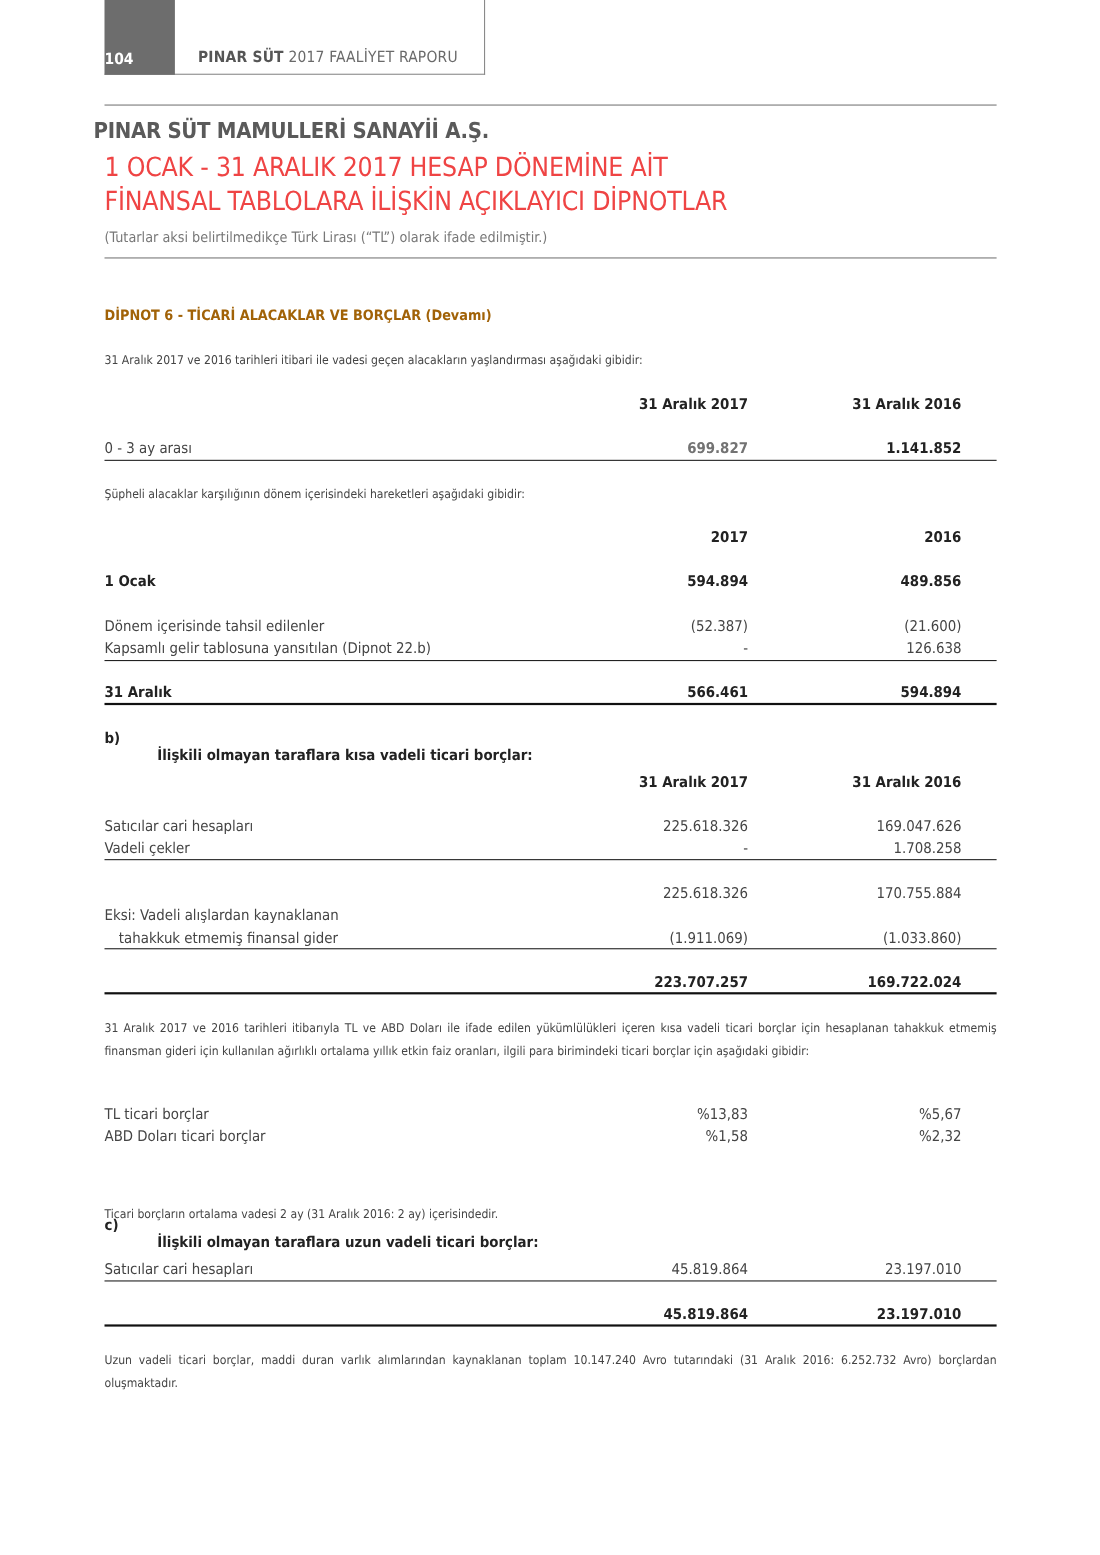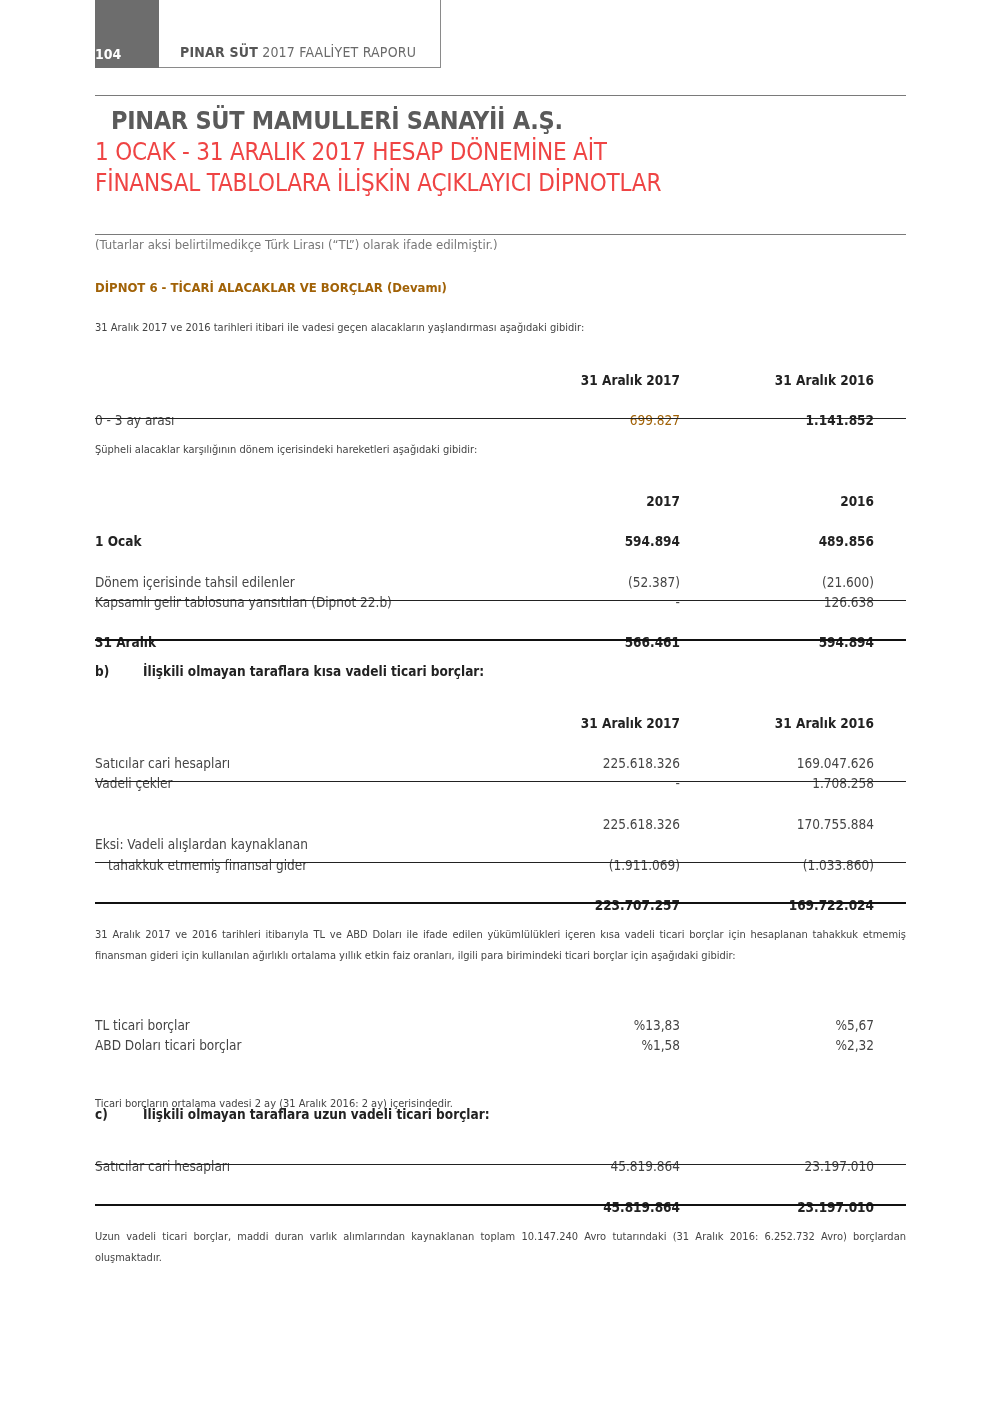--- a/index.html
+++ b/index.html
@@ -6,35 +6,35 @@
   body { width: 1000px; height: 1414px; position: relative; overflow: hidden;
          font-family: "DejaVu Sans Condensed", "Liberation Sans", sans-serif; color: #3a3a3a; }
   .header-box { position: absolute; left: 95px; top: 0; width: 346px; height: 68px;
                 border-right: 1px solid #8a8a8a; border-bottom: 1px solid #8a8a8a; box-sizing: border-box; }
   .page-tab { position: absolute; left: 95px; top: 0; width: 64px; height: 68px; background: #6d6d6d; }
   .page-num { position: absolute; left: 0; width: 64px; bottom: 6px; text-align: left;
               color: #fff; font-size: 14px; font-weight: bold; }
   .report-title { position: absolute; left: 180px; top: 44px; font-size: 14px; color: #6a6a6a; letter-spacing: 0.2px; }
   .report-title b { color: #555; }
   .rule { position: absolute; left: 95px; width: 811px; height: 0; border-top: 1.5px solid #7a7a7a; }
-  .company { position: absolute; left: 111px; top: 106px; font-size: 25px; font-weight: bold; color: #5a5a5a; letter-spacing: -0.3px; }
+  .company { position: absolute; left: 85px; top: 106px; font-size: 20px; font-weight: bold; color: #5a5a5a; letter-spacing: -0.3px; }
   .subtitle { position: absolute; left: 95px; font-size: 24px; color: #ef4444; font-weight: normal; letter-spacing: -0.2px; }
-  .note { position: absolute; left: 95px; top: 209px; font-size: 13px; color: #777; margin-top: 28px; }
+  .note { position: absolute; left: 95px; top: 209px; font-size: 13px; color: #777; }
   .section-title { position: absolute; left: 95px; top: 280px; font-size: 13px; font-weight: bold; color: #a16207; }
   .para { position: absolute; left: 95px; width: 811px; font-size: 11px; line-height: 20.5px; color: #444; text-align: justify; }
-  .row { position: absolute; left: 95px; width: 811px; height: 20px; font-size: 13.5px; color: #444; margin-top: 12px; }
+  .row { position: absolute; left: 95px; width: 811px; height: 20px; font-size: 13.5px; color: #444; }
   .row .lbl { position: absolute; left: 0; top: 0; }
   .row .c1 { position: absolute; right: 226px; top: 0; text-align: right; }
   .row .c2 { position: absolute; right: 32px; top: 0; text-align: right; }
   .row.bold { font-weight: bold; color: #222; }
   .hline { position: absolute; left: 95px; width: 811px; height: 0; border-top: 1.5px solid #222; }
   .hline.thick { border-top: 2.5px solid #111; }
   .sub-head { position: absolute; left: 95px; font-size: 13.5px; font-weight: bold; color: #222; }
   .sub-head .letter { position: absolute; left: 0; }
-  .sub-head .txt { position: absolute; left: 48px; white-space: nowrap; }
+  .sub-head .txt { position: absolute; left: 48px; white-space: nowrap; margin-top: 16px; }
 </style>
 </head>
 <body>
 
 <div class="header-box"></div>
 <div class="page-tab">
   <div class="page-num">104</div>
 </div>
 <div class="report-title">
   <b>PINAR SÜT</b>
@@ -50,21 +50,21 @@
 
 <div class="section-title">DİPNOT 6 - TİCARİ ALACAKLAR VE BORÇLAR (Devamı)</div>
 
 <div class="para" style="top:318px">31 Aralık 2017 ve 2016 tarihleri itibari ile vadesi geçen alacakların yaşlandırması aşağıdaki gibidir:</div>
 <div class="row bold" style="top:360px">
   <span class="c1">31 Aralık 2017</span>
   <span class="c2">31 Aralık 2016</span>
 </div>
 <div class="row" style="top:400px">
   <span class="lbl">0 - 3 ay arası</span>
-  <span class="c1" style="font-weight:normal;color:#a16207">699.827</span>
+  <span class="c1" style="font-weight:bold;color:#737373">699.827</span>
   <span class="c2" style="font-weight:bold;color:#222">1.141.852</span>
 </div>
 <div class="hline" style="top:418px"></div>
 
 <div class="para" style="top:440px">Şüpheli alacaklar karşılığının dönem içerisindeki hareketleri aşağıdaki gibidir:</div>
 <div class="row bold" style="top:481px">
   <span class="c1">2017</span>
   <span class="c2">2016</span>
 </div>
 <div class="row bold" style="top:521px">

